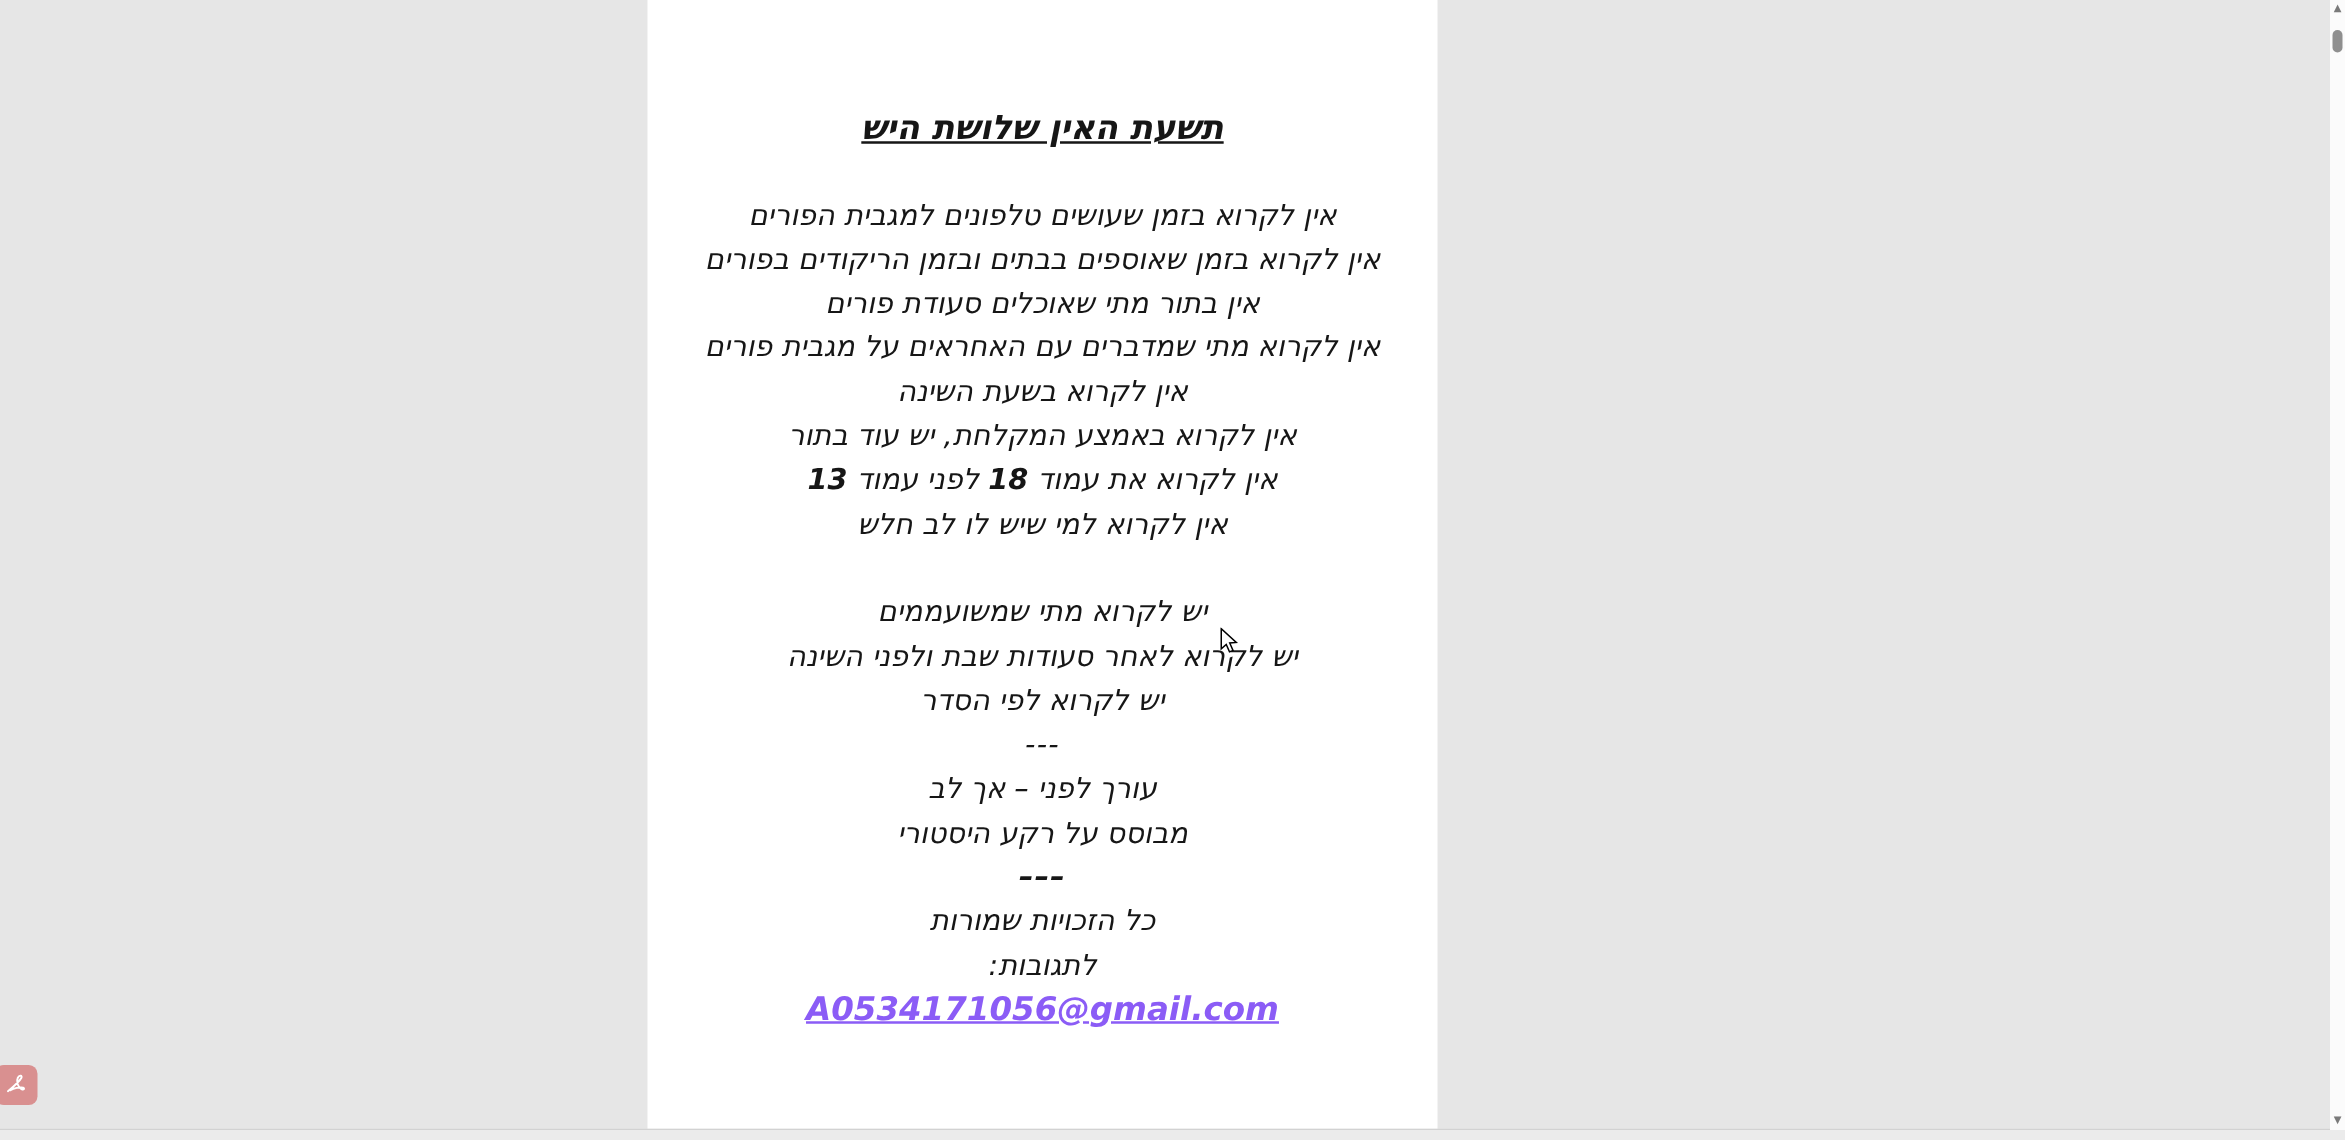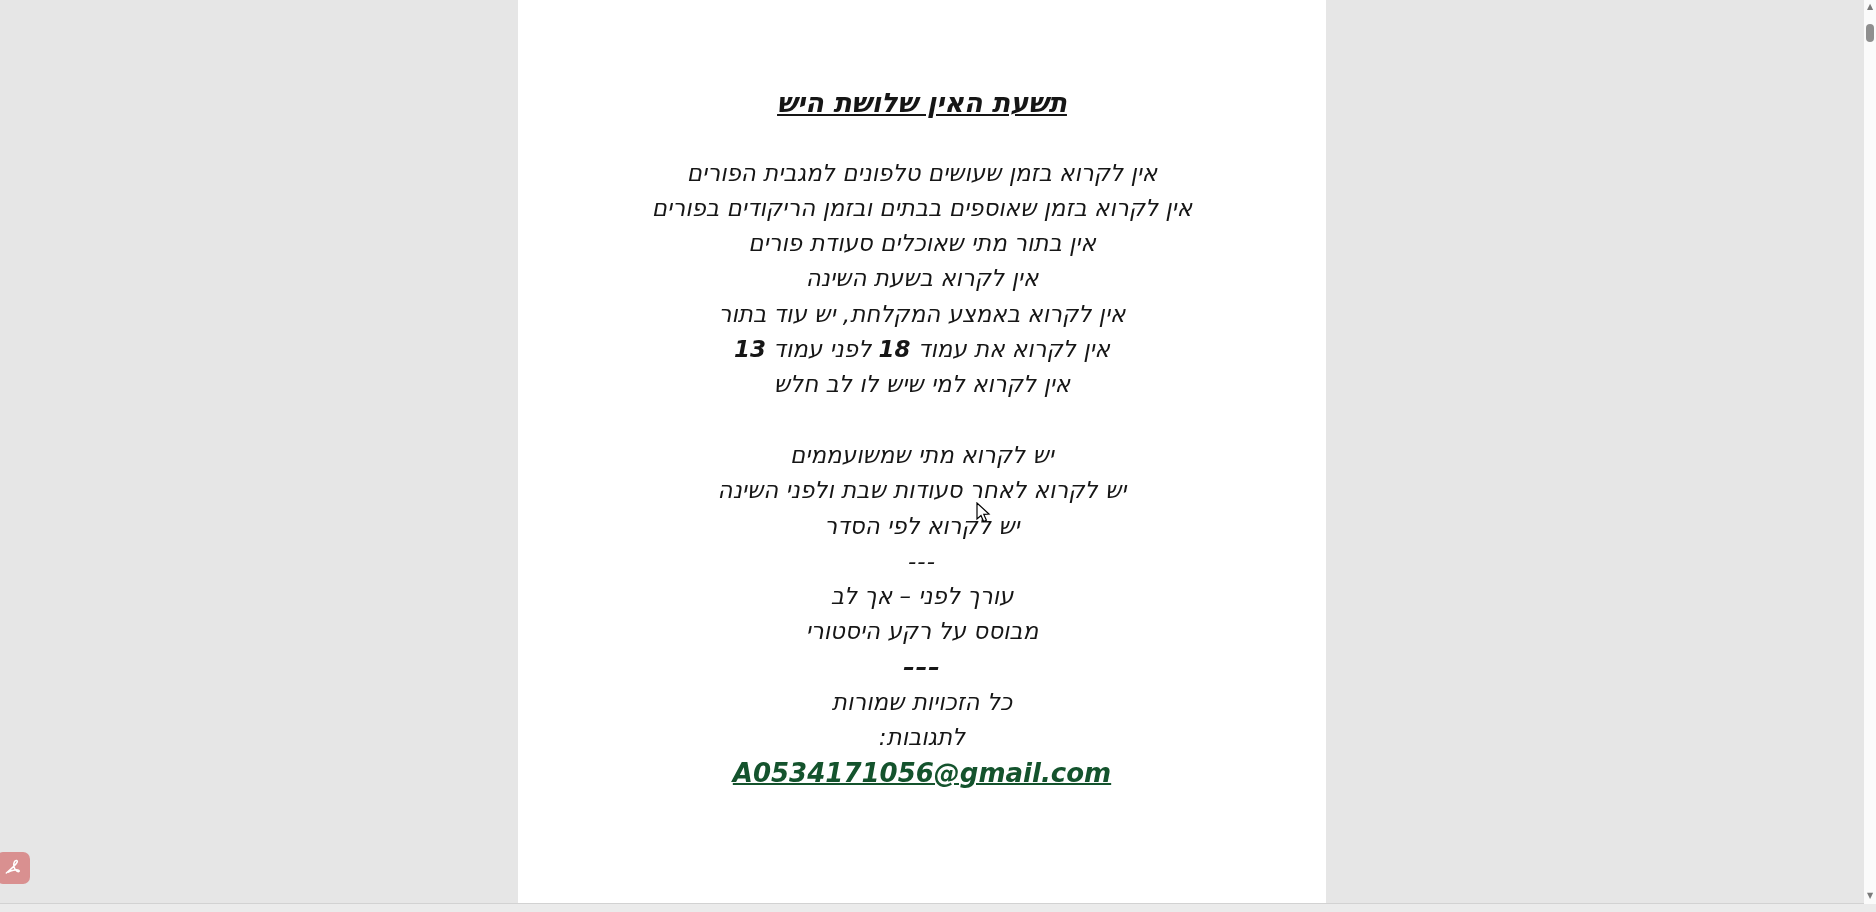--- a/index.html
+++ b/index.html
@@ -2,21 +2,21 @@
 <html lang="he"><head>
 <meta charset="utf-8">
 <style>
   html,body{margin:0;padding:0;}
   body{
     width:1876px;height:912px;position:relative;overflow:hidden;
     background:#e6e6e6;
     font-family:"DejaVu Sans",sans-serif;
   }
   .paper{
-    position:absolute;left:518px;top:0;width:808px;height:906px;
+    position:absolute;left:518px;top:0;width:632px;height:906px;
     background:#ffffff;
   }
   .content{
     position:absolute;top:85px;left:0;right:0;
     direction:rtl;text-align:center;color:#161616;
     font-style:italic;
   }
   .line{height:35.3px;line-height:35.3px;font-size:23px;white-space:nowrap;}
   .line.title{font-size:27px;font-weight:bold;text-decoration:underline;}
   .line.blank{visibility:hidden;}
@@ -62,35 +62,36 @@
 </head>
 <body>
 
 <div class="paper">
   <div class="content" id="doc-content">
       <div class="line title">תשעת האין שלושת היש</div>
       <div class="line blank">&nbsp;</div>
       <div class="line body">אין לקרוא בזמן שעושים טלפונים למגבית הפורים</div>
       <div class="line body">אין לקרוא בזמן שאוספים בבתים ובזמן הריקודים בפורים</div>
       <div class="line body">אין בתור מתי שאוכלים סעודת פורים</div>
+      <div class="line body">אין לקרוא מתי שמדברים עם האחראים על מגבית פורים</div>
       <div class="line body">אין לקרוא בשעת השינה</div>
       <div class="line body">אין לקרוא באמצע המקלחת, יש עוד בתור</div>
       <div class="line body"><span>אין לקרוא את עמוד </span><span class="bold">18</span><span> לפני עמוד </span><span class="bold">13</span></div>
       <div class="line body">אין לקרוא למי שיש לו לב חלש</div>
       <div class="line blank">&nbsp;</div>
       <div class="line body">יש לקרוא מתי שמשועממים</div>
       <div class="line body">יש לקרוא לאחר סעודות שבת ולפני השינה</div>
       <div class="line body">יש לקרוא לפי הסדר</div>
       <div class="line separator">---</div>
       <div class="line body">עורך לפני – אך לב</div>
       <div class="line body">מבוסס על רקע היסטורי</div>
       <div class="line separator-bold">–––</div>
       <div class="line body">כל הזכויות שמורות</div>
       <div class="line body">לתגובות:</div>
-      <div class="line link"><a style="color: #14532d;">A0534171056@gmail.com</a></div>
+      <div class="line link"><a style="color: #8b5cf6;">A0534171056@gmail.com</a></div>
     </div>
 </div>
 
 <div class="pdf-icon">
   <svg width="20" height="20" viewBox="0 0 24 24">
     <path d="M4 18 C10 13 16 7 17 5 C18 3 15 2 13.5 5 C12 8 13 14 17 16 C19.2 17.1 20.5 15.5 18.5 14.5 C16 13.5 9 15.5 6.5 17" fill="none" stroke="#ffffff" stroke-width="1.8" stroke-linecap="round"></path>
   </svg>
 </div>
 
 <div class="bottom-strip"></div>

